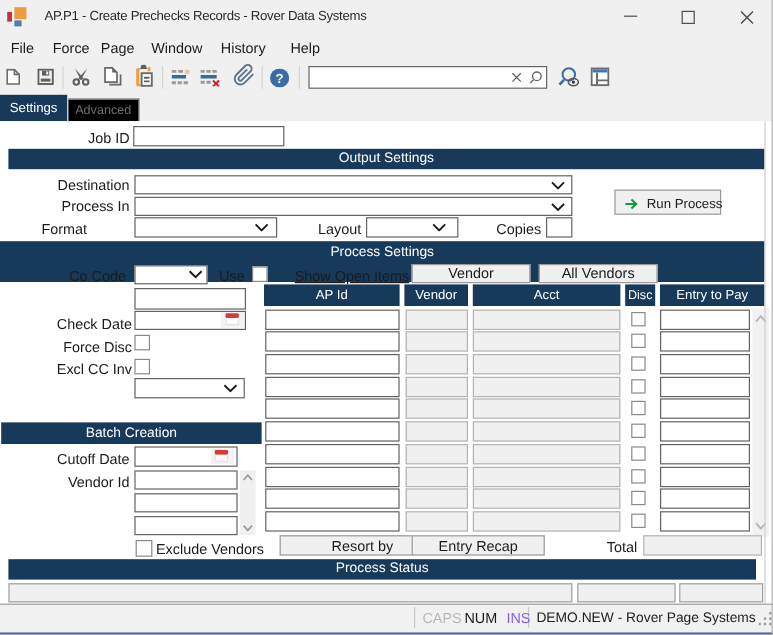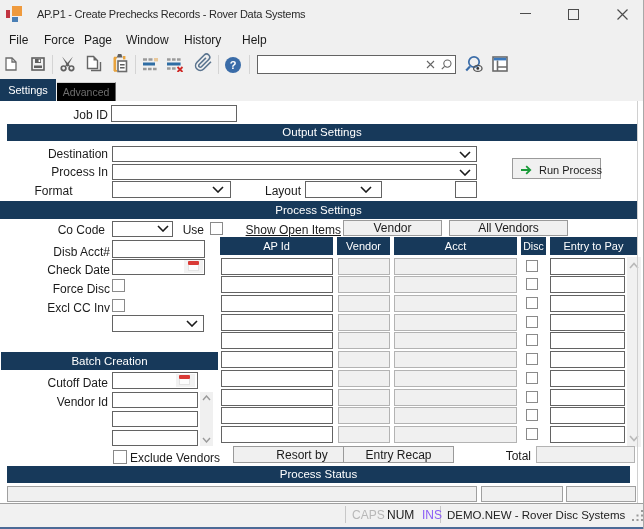--- a/index.html
+++ b/index.html
@@ -136,43 +136,43 @@
   <div class="lbl" style="left:0;top:184px;width:107px;text-align:center;">Format</div>
   <div class="inp" style="left:112px;top:181px;width:119px;height:17px;"></div>
   <svg class="abs" style="left:212px;top:186px;" width="12" height="7">
       <path d="M1 1 L6 6 L11 1" stroke="#1b1b1b" stroke-width="1.6" fill="none"></path>
     </svg>
   <div class="lbl" style="left:200px;top:184px;width:101px;">Layout</div>
   <div class="inp" style="left:305px;top:181px;width:77px;height:17px;"></div>
   <svg class="abs" style="left:360px;top:186px;" width="12" height="7">
       <path d="M1 1 L6 6 L11 1" stroke="#1b1b1b" stroke-width="1.6" fill="none"></path>
     </svg>
+  <div class="lbl" style="left:350px;top:184px;width:101px;">Copies</div>
   <div class="inp" style="left:455px;top:181px;width:22px;height:17px;"></div>
 
   <div class="btn" style="left:512px;top:158px;width:89px;height:21px;">
     <svg style="position:absolute;left:8px;top:6px;" width="12" height="10" viewBox="0 0 12 10">
         <path d="M0 5 h8 M5.2 1.2 l4 3.8 l-4 3.8" stroke="#189a38" stroke-width="1.8" fill="none"></path>
       </svg>
     <div style="position:absolute;left:26px;top:4.5px;font-size:11px;color:#1b1b1b;white-space:nowrap;">Run Process</div>
   </div>
 
-  <div class="bar" style="left:0;top:201px;width:637px;height:18px;line-height:18px;">Process Settings</div>
+  <div class="bar" style="left:0;top:201px;width:637px;height:34px;line-height:18px;">Process Settings</div>
 
   <div class="lbl" style="left:0;top:223px;width:105px;">Co Code</div>
   <div class="inp" style="left:112px;top:221px;width:61px;height:16px;"></div>
   <svg class="abs" style="left:157px;top:225px;" width="12" height="7">
       <path d="M1 1 L6 6 L11 1" stroke="#1b1b1b" stroke-width="1.6" fill="none"></path>
     </svg>
   <div class="lbl" style="left:130px;top:223px;width:74px;">Use</div>
   <div class="cb" style="left:210px;top:222px;width:13px;height:13px;"></div>
   <div class="lbl" style="left:200px;top:223px;width:141px;text-decoration:underline;">Show Open Items</div>
   <div class="btn" style="left:343px;top:220px;width:99px;height:16px;line-height:15px;">Vendor</div>
-  <div class="btn" style="left:449px;top:220px;width:119px;height:16px;line-height:15px;">All Vendors</div>
-
-  <div class="lbl" style="left:0;top:245px;width:110px;">Disb Acct#</div>
+  <div class="btn" style="left:449px;top:220px;width:99px;height:16px;line-height:15px;">All Vendors</div>
+
   <div class="inp" style="left:112px;top:240px;width:93px;height:18px;"></div>
 
   <div class="lbl" style="left:0;top:263px;width:110px;">Check Date</div>
   <div class="inp" style="left:112px;top:259px;width:93px;height:16px;"></div>
   <div class="abs" style="left:184px;top:260px;width:19px;height:13px;background:#f2f2f2;">
     <div style="position:absolute;left:4px;top:1px;width:11px;height:4px;background:#d93a36;border-radius:1px;"></div>
     <div style="position:absolute;left:4px;top:5px;width:11px;height:6px;background:#fdfdfd;border:1px solid #e3e3e3;border-top:none;box-sizing:border-box;"></div>
   </div>
 
   <div class="lbl" style="left:0;top:282px;width:110px;">Force Disc</div>
@@ -288,21 +288,21 @@
   <div class="ginp" style="left:566px;top:486px;width:70px;height:16px;background:#f0f0f0;border-color:#a0a0a0;"></div>
 
   <div class="abs" style="left:637px;top:101px;width:1px;height:402px;background:#d0d0d0;"></div>
 
   <div class="abs" style="left:0;top:503px;width:644px;height:24px;background:#f1f1f1;border-top:1px solid #9f9f9f;box-sizing:border-box;"></div>
   <div class="abs" style="left:345px;top:506px;width:1px;height:17px;background:#c8c8c8;"></div>
   <div class="abs" style="left:440px;top:506px;width:1px;height:17px;background:#c8c8c8;"></div>
   <div class="abs" style="left:352px;top:508px;font-size:12px;color:#b8b8b8;">CAPS</div>
   <div class="abs" style="left:387px;top:508px;font-size:12px;color:#1a1a1a;">NUM</div>
   <div class="abs" style="left:422px;top:508px;font-size:12px;color:#8b5cf6;">INS</div>
-  <div class="abs" style="left:447px;top:509px;font-size:11.5px;color:#222;">DEMO.NEW - Rover Disc Systems</div>
+  <div class="abs" style="left:447px;top:509px;font-size:11.5px;color:#222;">DEMO.NEW - Rover Page Systems</div>
   <svg class="abs" style="left:632px;top:510px;" width="12" height="12">
     <g fill="#9a9a9a">
         <rect x="9" y="0" width="2" height="2"></rect>
         <rect x="9" y="4.5" width="2" height="2"></rect>
         <rect x="9" y="9" width="2" height="2"></rect>
         <rect x="4.5" y="4.5" width="2" height="2"></rect>
         <rect x="4.5" y="9" width="2" height="2"></rect>
         <rect x="0" y="9" width="2" height="2"></rect>
       </g>
   </svg>

